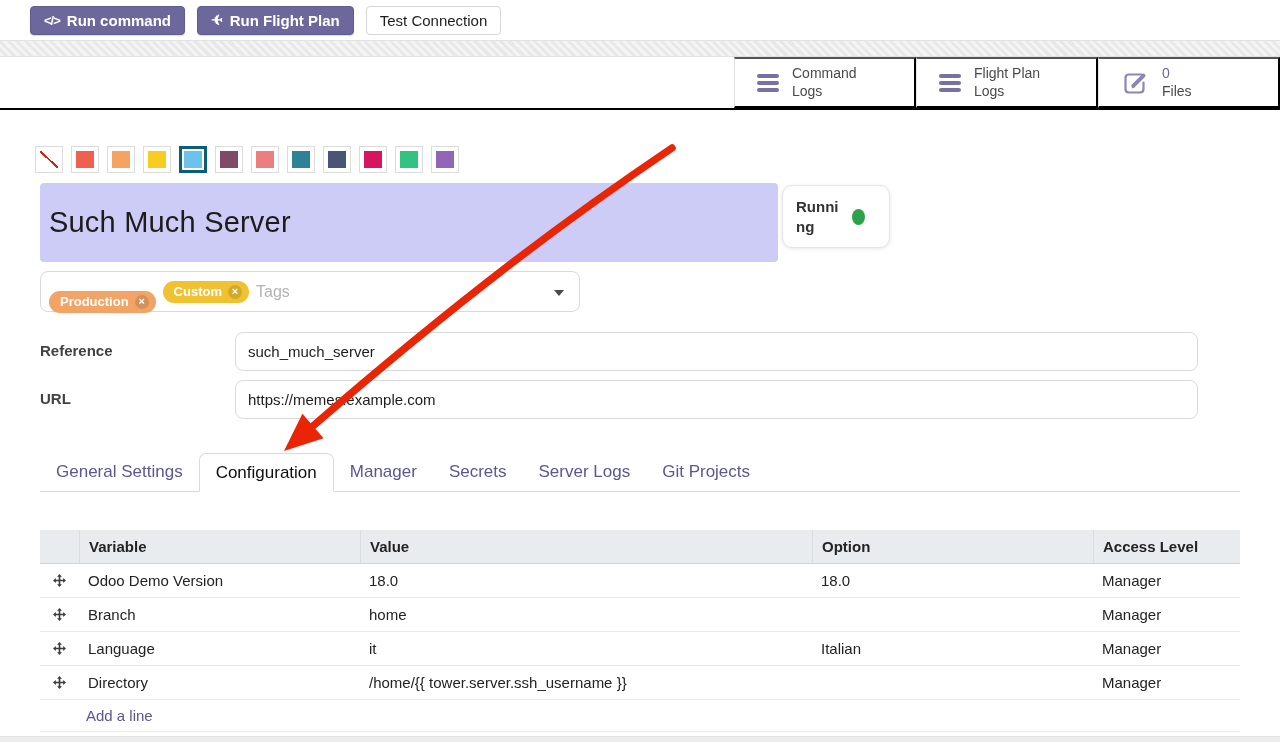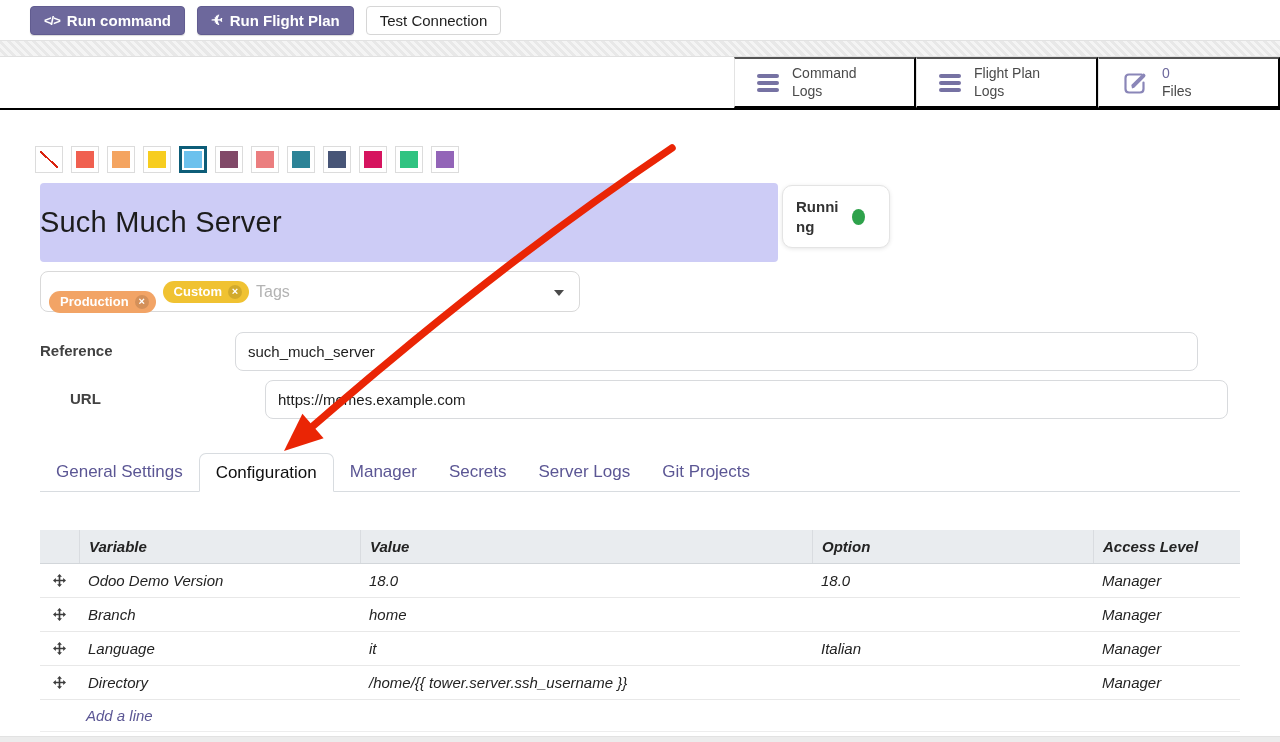--- a/index.html
+++ b/index.html
@@ -50,21 +50,21 @@
   .swatch-box.selected { border:3px solid #0d5d78; padding:2px; }
   .swatch-fill { display:block; width:100%; height:100%; }
   .swatch-none .swatch-fill {
     background:linear-gradient(to top right, transparent 46%, #d9230f 46%, #d9230f 54%, transparent 54%);
   }
 
   
   .title-row { margin-top:10px; display:flex; align-items:flex-start; }
   .title-banner {
     width:738px; height:79px; border-radius:4px; display:flex; align-items:center;
-    font-size:29px; color:#1c1c1c; letter-spacing:.2px;
+    padding-left:9px; font-size:29px; color:#1c1c1c; letter-spacing:.2px;
   }
   .status-card {
     margin-left:4px; margin-top:2px; width:108px; height:63px; background:#fff;
     border:1px solid #e4e4e4; border-radius:10px; box-shadow:0 1px 4px rgba(0,0,0,.10);
     display:flex; align-items:center; gap:8px; padding:0 10px 0 13px;
   }
   .status-label { font-size:15px; font-weight:bold; color:#333; line-height:1.3; width:48px; word-break:break-all; }
   .status-dot { width:13px; height:16px; border-radius:50%; flex:none; }
 
   
@@ -83,40 +83,40 @@
   }
   .tags-placeholder { color:#b3b3b3; font-size:16px; }
   .caret-down {
     position:absolute; right:15px; top:50%; margin-top:-2px; width:0; height:0;
     border-left:5px solid transparent; border-right:5px solid transparent; border-top:6px solid #4a4a4a;
   }
 
   
   .field-row { display:flex; }
   .field-row.first { margin-top:20px; }
-  .field-row.next { margin-top:9px;margin-left:30px; }
+  .field-row.next { margin-top:9px; }
   .field-label { width:195px; padding-top:10px; font-size:15px; font-weight:bold; color:#424242; }
   .field-input {
     width:963px; height:39px; border:1px solid #d8dadd; border-radius:8px; background:#fff;
     font-size:15px; color:#1c1c1c; padding:0 12px; font-family:inherit; outline:none;
   }
 
   
   .tabs { margin-top:34px; display:flex; align-items:flex-end; border-bottom:1px solid #d8dce0; height:39px; }
   .tab {
     font-size:17px; color:#5b5694; padding:0 16px; height:38px;
     display:flex; align-items:center; cursor:pointer; white-space:nowrap;
   }
   .tab.active {
     background:#fff; border:1px solid #d8dce0; border-bottom:1px solid #fff; border-radius:7px 7px 0 0;
     color:#0f0f0f; height:39px; margin-bottom:-1px;
   }
 
   
-  .conf-table { margin-top:38px; width:1200px; font-size:15px;font-style:italic; }
+  .conf-table { margin-top:38px; width:1200px; font-size:15px; }
   .trow {
     display:grid; grid-template-columns:39px 281px 452px 281px 147px;
     align-items:center; height:34px; border-bottom:1px solid #e8e8e8; background:#fff;
   }
   .trow.head { background:#e9ecef; border-bottom:1px solid #d2d6da; font-weight:bold; color:#3b3f46; }
   .trow.head .cell { border-left:1px solid #d9dce0; height:100%; display:flex; align-items:center; }
   .trow.head .cell.handle { border-left:none; }
   .cell { padding:0 9px; color:#232323; overflow:hidden; white-space:nowrap; }
   .cell.handle { padding:0; display:flex; justify-content:center; align-items:center; cursor:grab; }
   .add-line-row { height:32px; display:flex; align-items:center; padding-left:46px; border-bottom:1px solid #ededed; }

